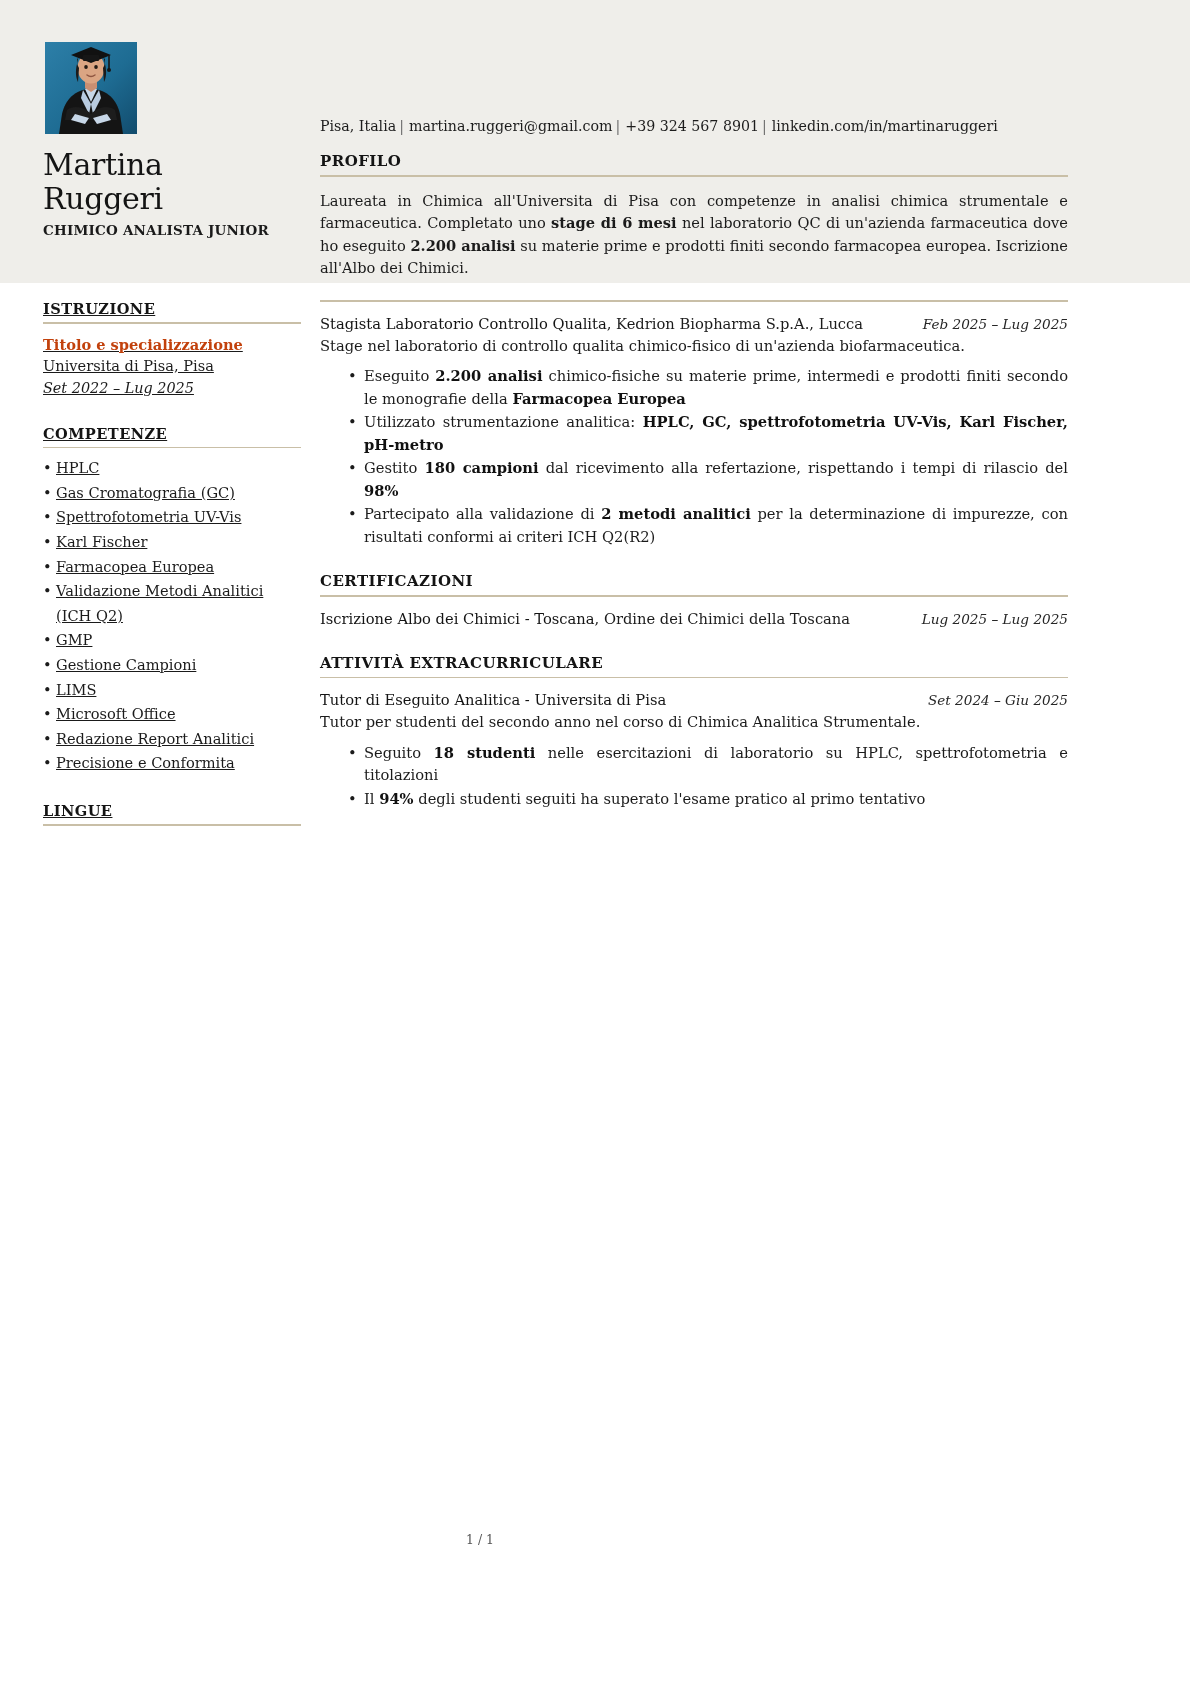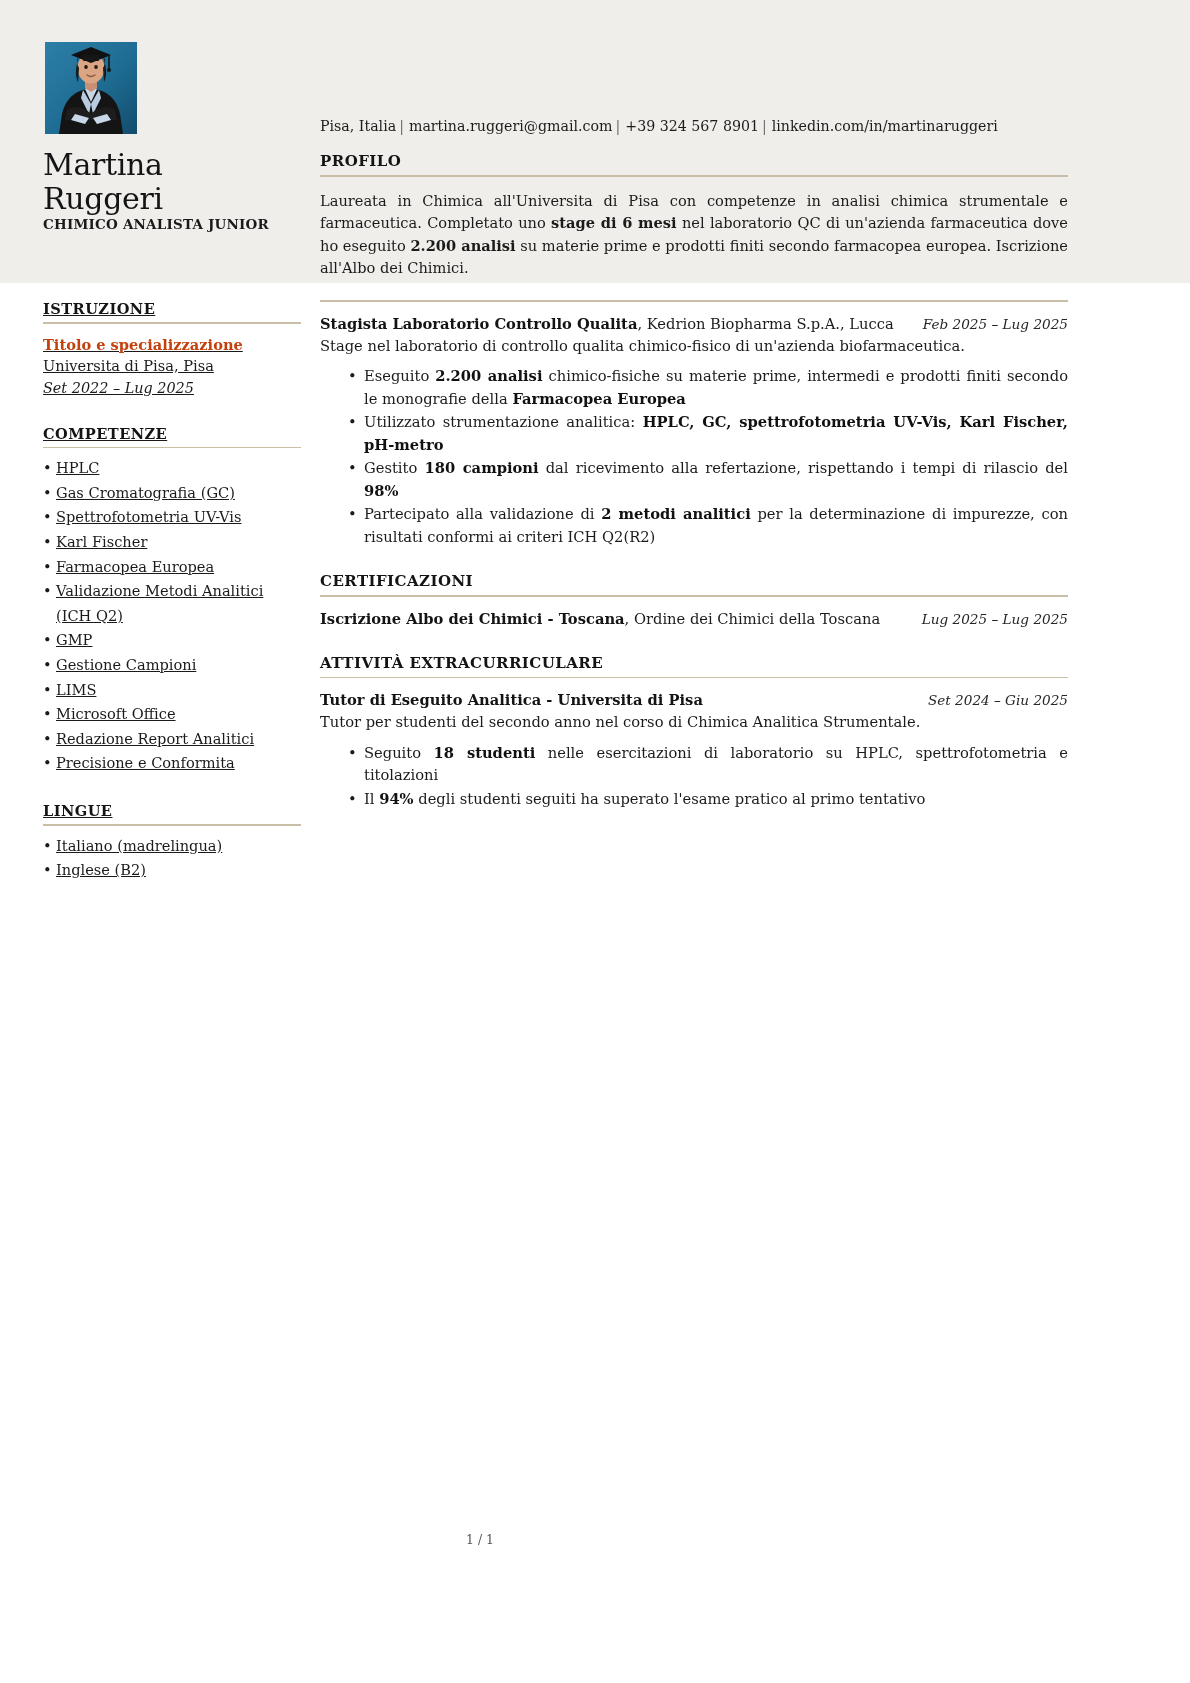--- a/index.html
+++ b/index.html
@@ -41,21 +41,21 @@
   }
   .name-line {
     font-family: "DejaVu Serif", "Liberation Serif", serif;
     font-weight: normal;
     font-size: 30px;
     line-height: 34px;
     letter-spacing: -0.3px;
     color: #141414;
   }
   .job-title {
-    margin-top: 0;
+    margin-top: 6px;
     font-family: "DejaVu Serif", "Liberation Serif", serif;
     font-weight: bold;
     font-size: 13.5px;
     letter-spacing: 0.2px;
     color: #1a1a1a;
   }
 
   .contact-line {
     position: absolute;
     left: 320px; top: 116px;
@@ -172,21 +172,21 @@
     align-items: baseline;
     width: 100%;
   }
   .entry-head {
     font-size: 14.7px;
     line-height: 22px;
     color: #1b1b1b;
     flex: 1 1 auto;
     padding-right: 14px;
   }
-  .entry-head b { font-weight: bold; color: #141414; }
+  .entry-head b { font-weight: normal; color: #141414; }
   .entry-date {
     font-style: italic;
     font-size: 13.6px;
     line-height: 22px;
     color: #262626;
     white-space: nowrap;
     flex: 0 0 auto;
   }
   .entry-sub {
     font-size: 14.7px;
@@ -309,24 +309,20 @@
         <li>LIMS</li>
         <li>Microsoft Office</li>
         <li>Redazione Report Analitici</li>
         <li>Precisione e Conformita</li>
       </ul>
   </div>
 
   <div class="lc-section">
     <div class="sec-head">LINGUE</div>
     <div class="sec-rule"></div>
-    <ul class="bullet-list">
-        <li>Italiano (madrelingua)</li>
-        <li>Inglese (B2)</li>
-      </ul>
   </div>
 
 
 </div>
 
 <div class="right-col">
 
   <div class="rc-section">
     <div class="sec-rule"></div>
     <div>

